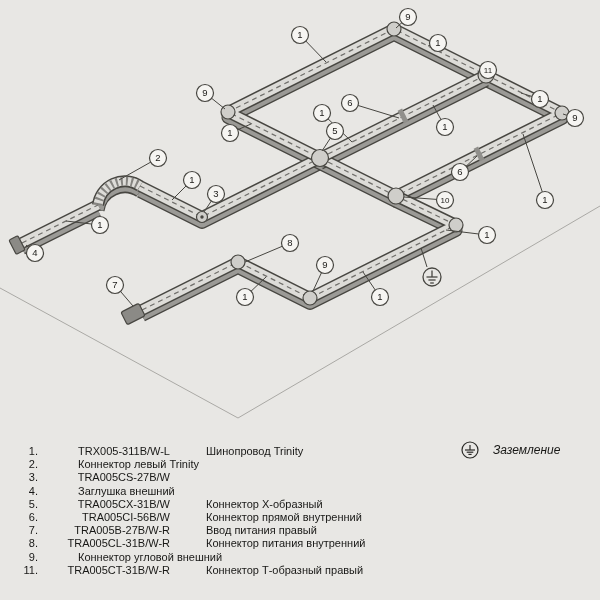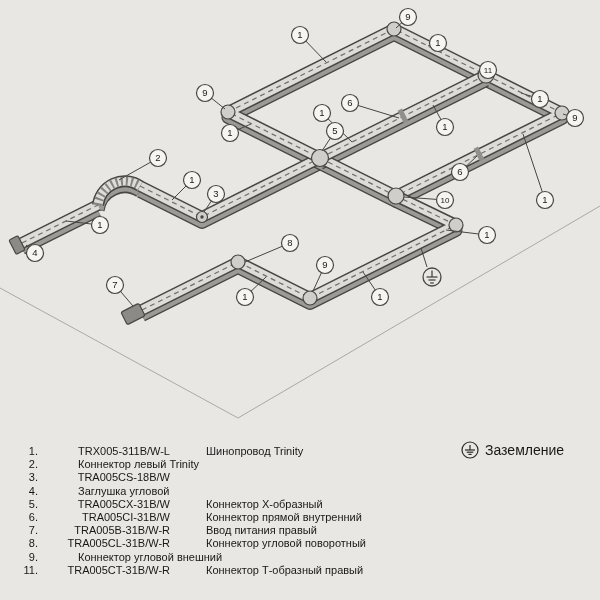--- a/index.html
+++ b/index.html
@@ -13,22 +13,22 @@
   .legend{
     position:absolute;left:20px;top:445px;
     font-size:11px;line-height:13.2px;color:#181816;
   }
   .lrow{display:flex;white-space:nowrap;}
   .lnum{width:18px;text-align:right;margin-right:4px;flex:none;}
   .lcode{width:128px;flex:none;text-align:right;}
   .ldesc{flex:none;margin-left:36px;}
   .ground-legend{
     position:absolute;left:461px;top:441px;
-    display:flex;align-items:center;gap:6px;
-    font-size:14px;color:#181816;
+    display:flex;align-items:center;gap:14px;
+    font-size:12px;color:#181816;font-style:italic;
   }
   .ground-legend svg{display:block;flex:none;}
 </style>
 </head>
 <body>
 
 <svg id="diagram-svg" width="600" height="436" viewBox="0 0 600 436">
     <polyline points="0,288 238,418 600,206" fill="none" stroke="#aaa9a5" stroke-width="1"></polyline>
     <path d="M22,243 L98,205" fill="none" stroke="#474641" stroke-width="13" stroke-linejoin="round" transform="translate(0,5.5)"></path>
     <path d="M22,243 L98,205" fill="none" stroke="#9b9a96" stroke-width="11" stroke-linejoin="round" transform="translate(0,5)"></path>
@@ -166,45 +166,45 @@
       <span class="lnum">1.</span>
       <span class="lcode">TRX005-311B/W-L</span>
       <span class="ldesc">Шинопровод Trinity</span>
     </div>
     <div class="lrow">
       <span class="lnum">2.</span>
       <span class="ldesc">Коннектор левый Trinity</span>
     </div>
     <div class="lrow">
       <span class="lnum">3.</span>
-      <span class="lcode">TRA005CS-18B/W</span>
+      <span class="lcode">TRA005CS-27B/W</span>
     </div>
     <div class="lrow">
       <span class="lnum">4.</span>
-      <span class="ldesc">Заглушка угловой</span>
+      <span class="ldesc">Заглушка внешний</span>
     </div>
     <div class="lrow">
       <span class="lnum">5.</span>
       <span class="lcode">TRA005CX-31B/W</span>
       <span class="ldesc">Коннектор Х-образный</span>
     </div>
     <div class="lrow">
       <span class="lnum">6.</span>
-      <span class="lcode">TRA005CI-31B/W</span>
+      <span class="lcode">TRA005CI-56B/W</span>
       <span class="ldesc">Коннектор прямой внутренний</span>
     </div>
     <div class="lrow">
       <span class="lnum">7.</span>
-      <span class="lcode">TRA005B-31B/W-R</span>
+      <span class="lcode">TRA005B-27B/W-R</span>
       <span class="ldesc">Ввод питания правый</span>
     </div>
     <div class="lrow">
       <span class="lnum">8.</span>
       <span class="lcode">TRA005CL-31B/W-R</span>
-      <span class="ldesc">Коннектор угловой поворотный</span>
+      <span class="ldesc">Коннектор питания внутренний</span>
     </div>
     <div class="lrow">
       <span class="lnum">9.</span>
       <span class="ldesc">Коннектор угловой внешний</span>
     </div>
     <div class="lrow">
       <span class="lnum">11.</span>
       <span class="lcode">TRA005CT-31B/W-R</span>
       <span class="ldesc">Коннектор Т-образный правый</span>
     </div>

